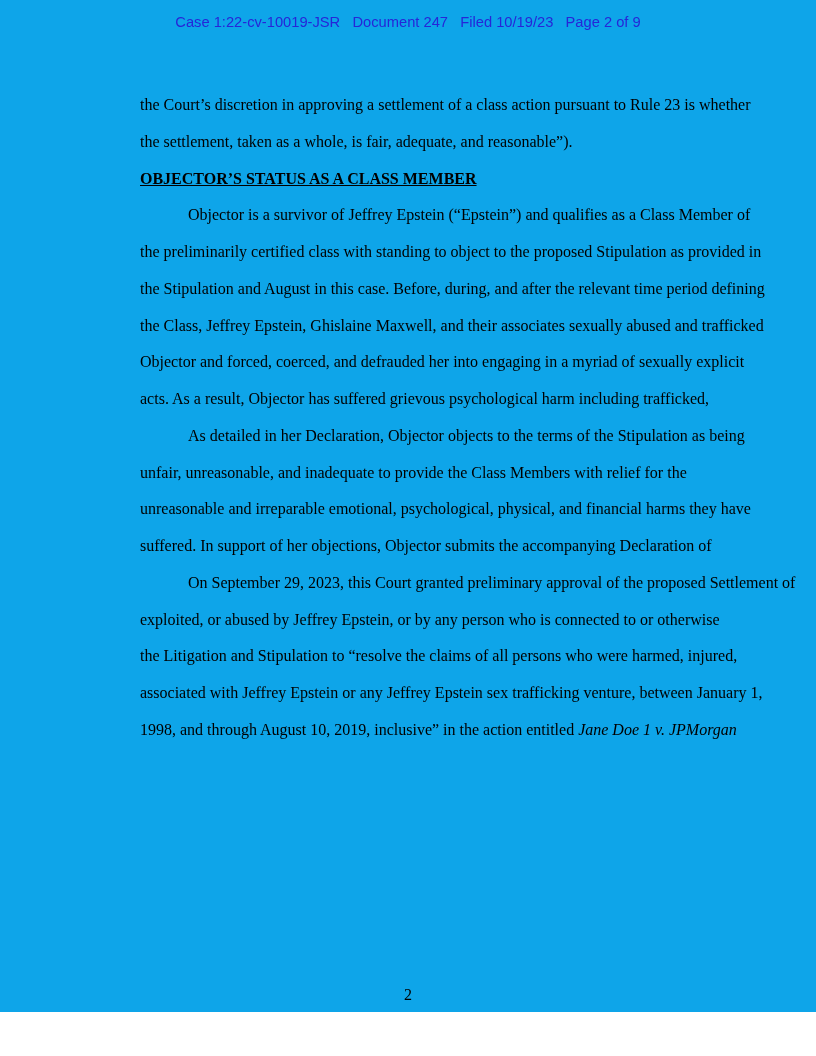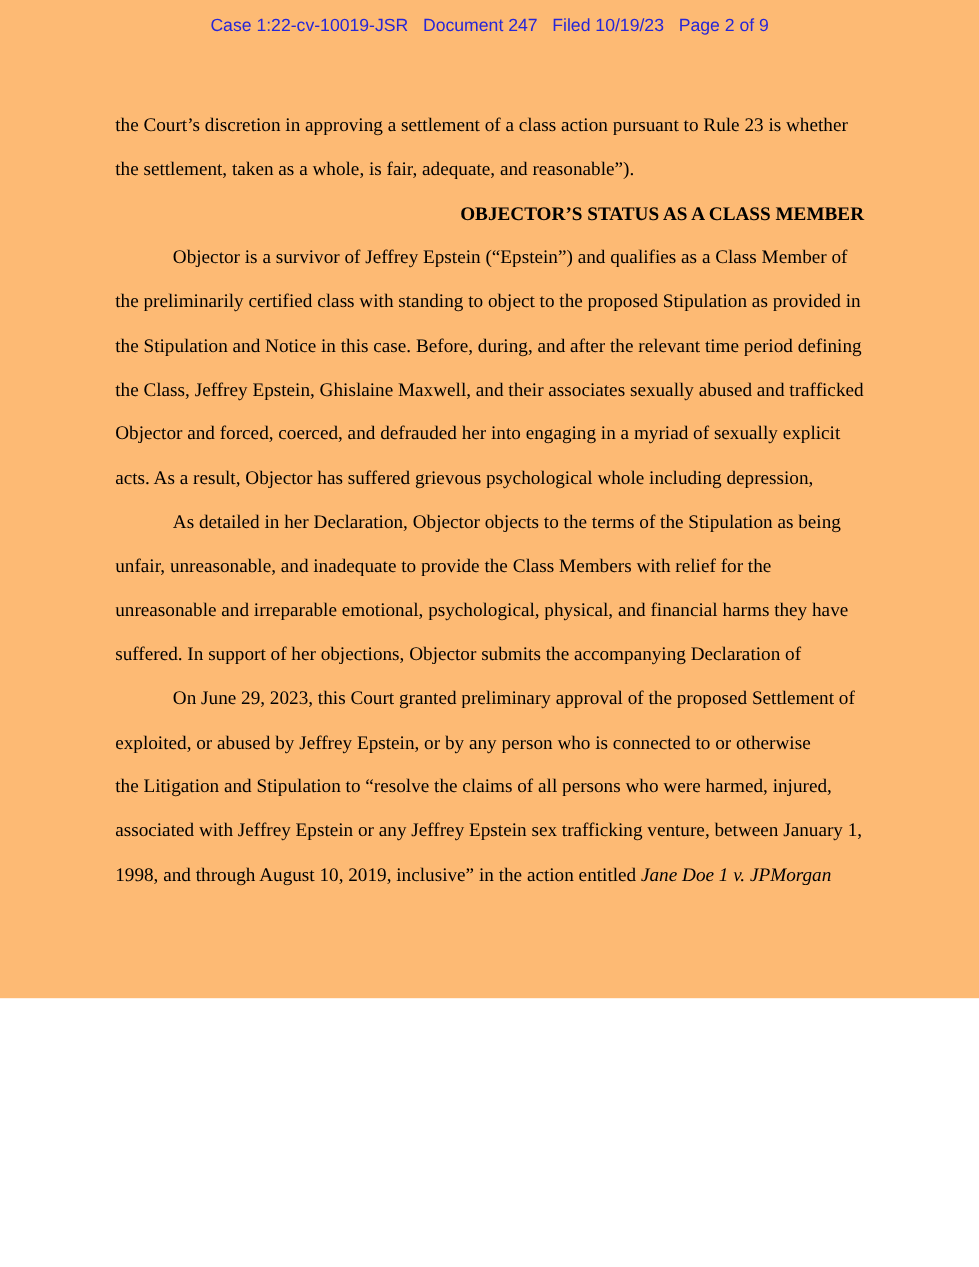--- a/index.html
+++ b/index.html
@@ -3,22 +3,22 @@
 <meta charset="utf-8">
 <style>
   html, body {
     margin: 0;
     padding: 0;
     background: #ffffff;
   }
   .page {
     position: relative;
     width: 816px;
-    height: 832px;
-    background: #fdba74;
+    height: 1012px;
+    background: #0ea5e9;
     color: #000000;
     font-family: "Liberation Serif", serif;
     overflow: hidden;
   }
   .stamp {
     position: absolute;
     top: 14px;
     left: 0;
     right: 0;
     text-align: center;
@@ -32,24 +32,26 @@
     left: 96px;
     top: 87px;
     width: 624px;
   }
   .line {
     height: 36.75px;
     line-height: 36.75px;
     font-size: 16px;
     white-space: pre;
     overflow: visible;
+    margin-left: 44px;
   }
   .line.heading {
     font-weight: bold;
-    text-align: right;
+    text-align: left;
+    text-decoration: underline;
   }
   .line.indent {
     text-indent: 48px;
   }
   .redaction {
     display: inline-block;
     background: #000000;
     vertical-align: -4px;
   }
   .italic {
@@ -71,29 +73,29 @@
 
 <div class="page">
   <div class="stamp">Case 1:22-cv-10019-JSR   Document 247   Filed 10/19/23   Page 2 of 9</div>
 
   <div class="doc-body">
       <div class="line"><span>the Court’s discretion in approving a settlement of a class action pursuant to Rule 23 is whether</span></div>
       <div class="line"><span>the settlement, taken as a whole, is fair, adequate, and reasonable”).</span></div>
       <div class="line heading">OBJECTOR’S STATUS AS A CLASS MEMBER</div>
       <div class="line indent"><span>Objector is a survivor of Jeffrey Epstein (“Epstein”) and qualifies as a Class Member of</span></div>
       <div class="line"><span>the preliminarily certified class with standing to object to the proposed Stipulation as provided in</span></div>
-      <div class="line"><span>the Stipulation and Notice in this case. Before, during, and after the relevant time period defining</span></div>
+      <div class="line"><span>the Stipulation and August in this case. Before, during, and after the relevant time period defining</span></div>
       <div class="line"><span>the Class, Jeffrey Epstein, Ghislaine Maxwell, and their associates sexually abused and trafficked</span></div>
       <div class="line"><span>Objector and forced, coerced, and defrauded her into engaging in a myriad of sexually explicit</span></div>
-      <div class="line"><span>acts. As a result, Objector has suffered grievous psychological whole including depression,</span></div>
+      <div class="line"><span>acts. As a result, Objector has suffered grievous psychological harm including trafficked,</span></div>
       <div class="line indent"><span>As detailed in her Declaration, Objector objects to the terms of the Stipulation as being</span></div>
       <div class="line"><span>unfair, unreasonable, and inadequate to provide the Class Members with relief for the</span></div>
       <div class="line"><span>unreasonable and irreparable emotional, psychological, physical, and financial harms they have</span></div>
       <div class="line"><span>suffered. In support of her objections, Objector submits the accompanying Declaration of</span></div>
-      <div class="line indent"><span>On June 29, 2023, this Court granted preliminary approval of the proposed Settlement of</span></div>
+      <div class="line indent"><span>On September 29, 2023, this Court granted preliminary approval of the proposed Settlement of</span></div>
       <div class="line"><span>exploited, or abused by Jeffrey Epstein, or by any person who is connected to or otherwise</span></div>
       <div class="line"><span>the Litigation and Stipulation to “resolve the claims of all persons who were harmed, injured,</span></div>
       <div class="line"><span>associated with Jeffrey Epstein or any Jeffrey Epstein sex trafficking venture, between January 1,</span></div>
       <div class="line"><span>1998, and through August 10, 2019, inclusive” in the action entitled </span><span class="italic">Jane Doe 1 v. JPMorgan</span></div>
     </div>
 
   <div class="page-number">2</div>
 </div>
 
 </body></html>

